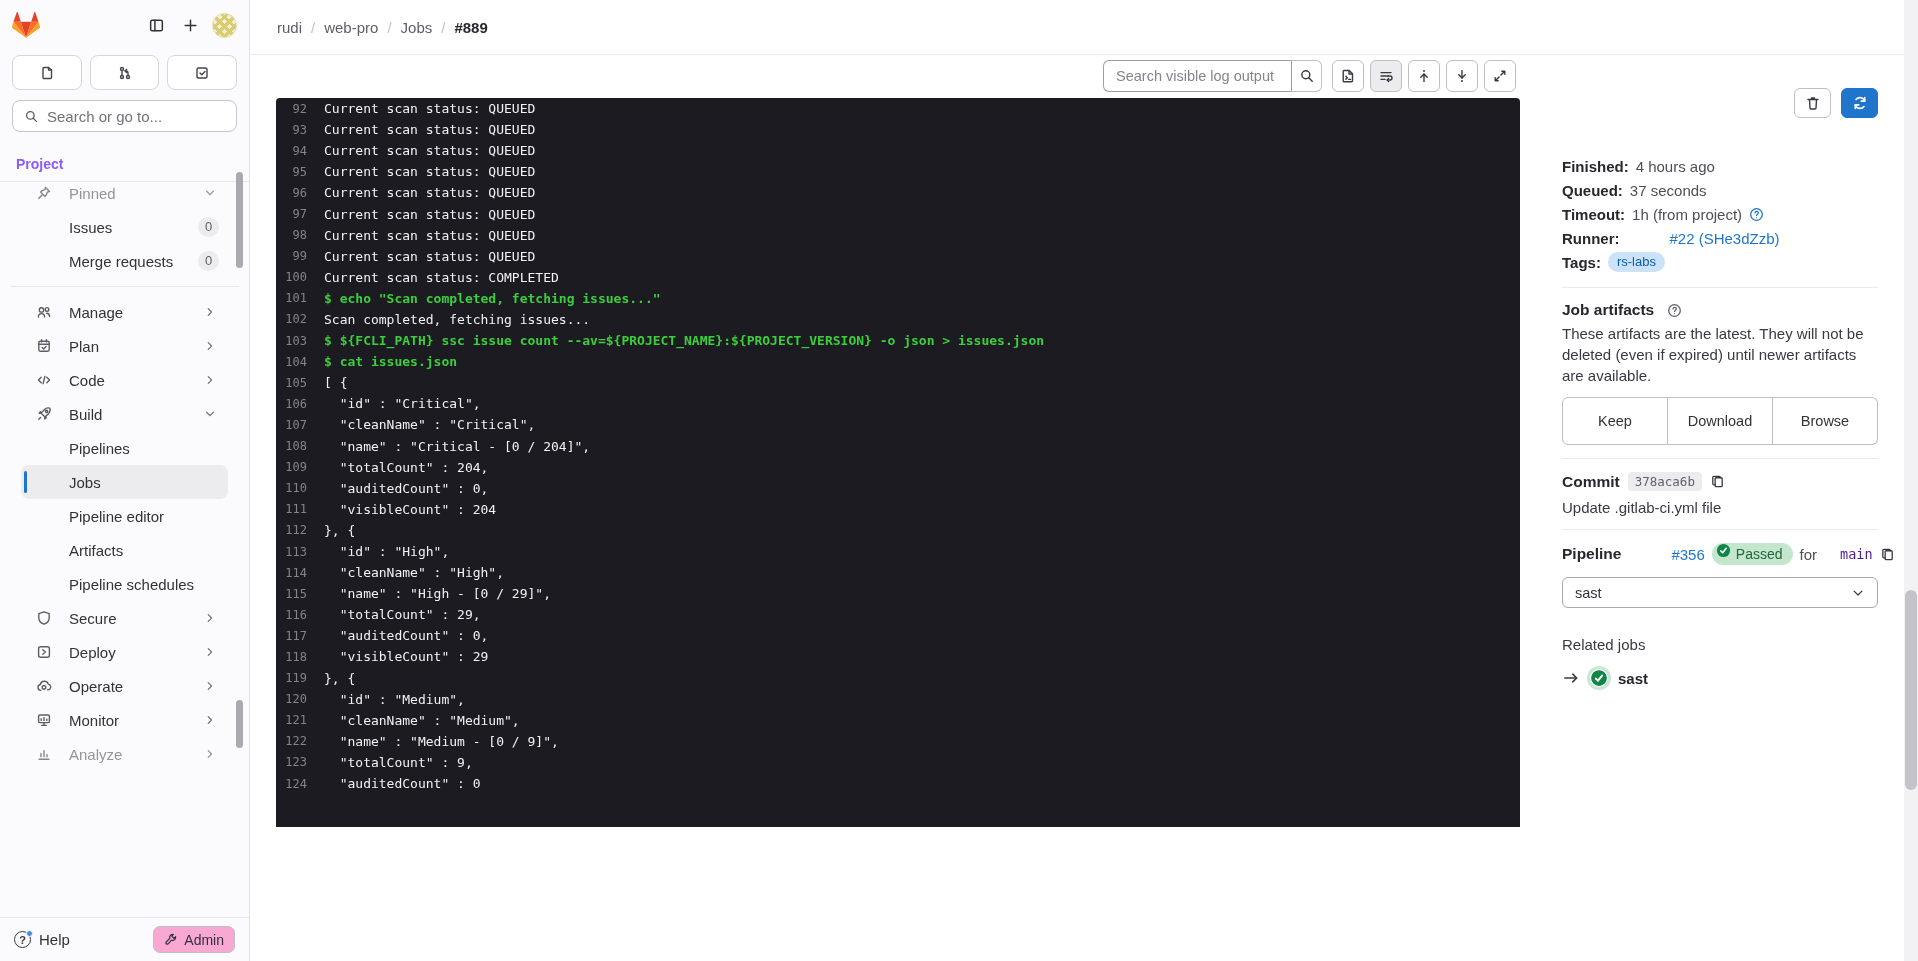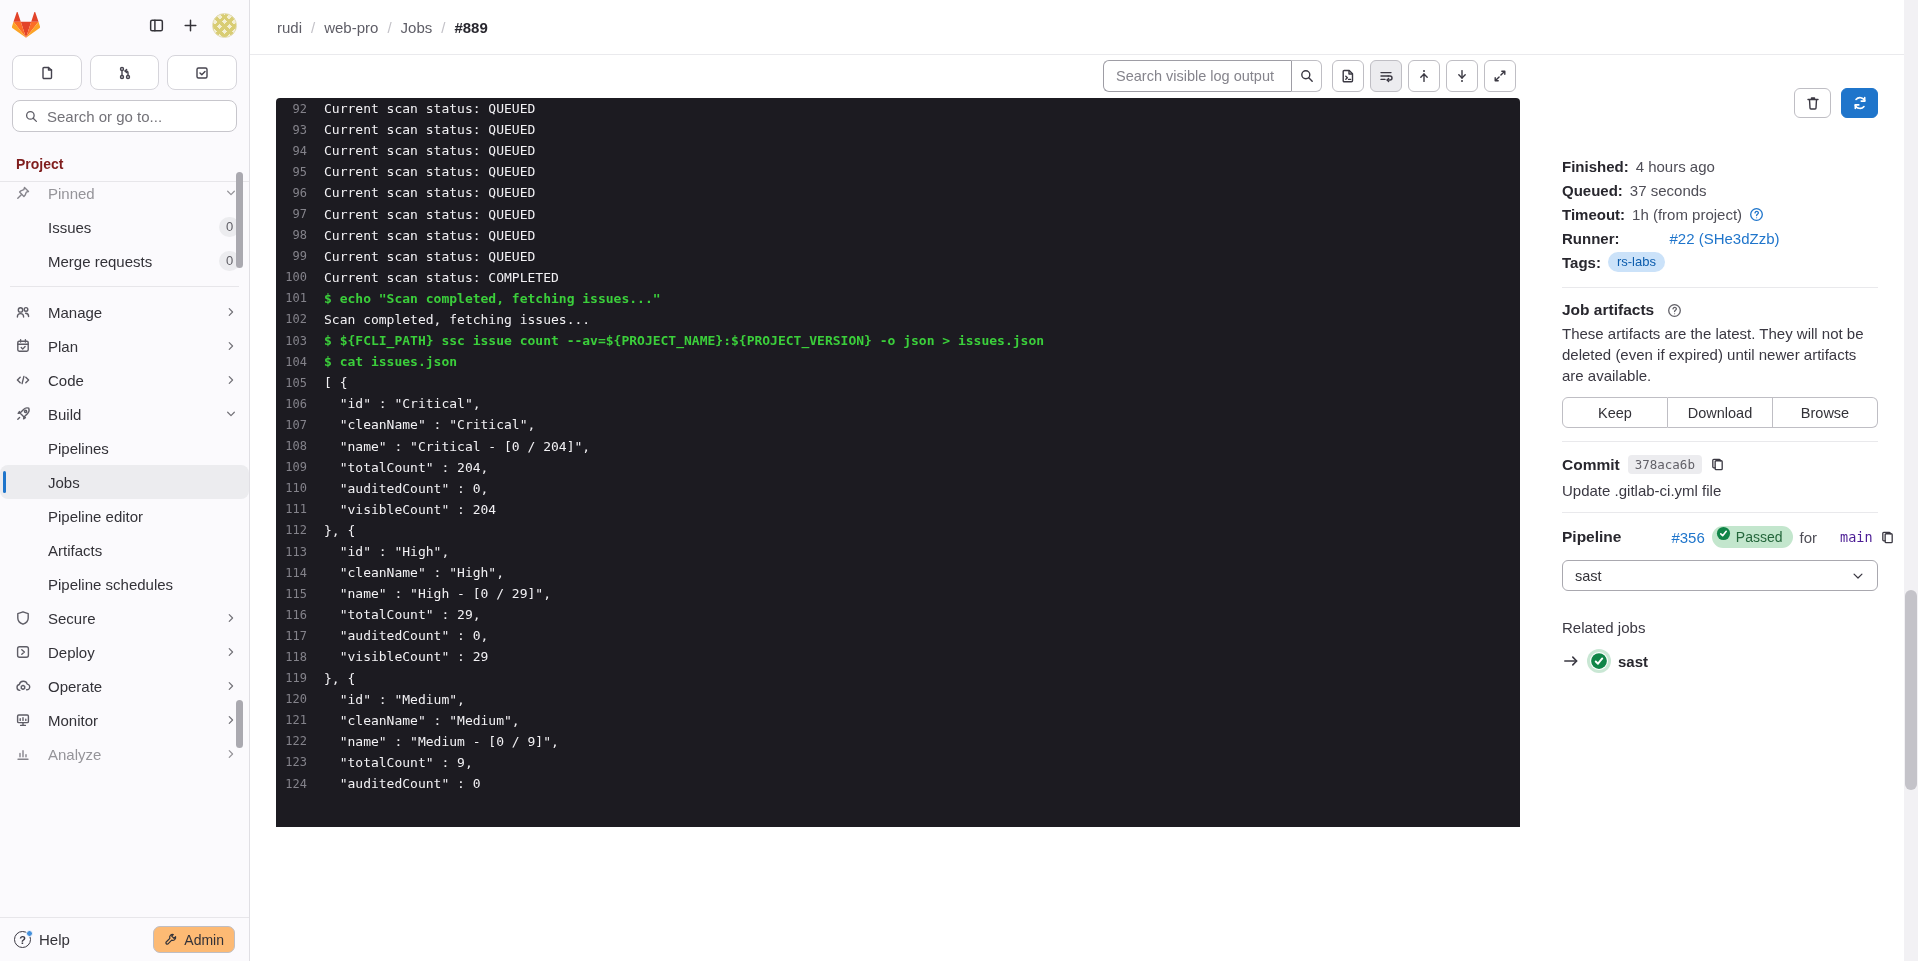--- a/index.html
+++ b/index.html
@@ -21,23 +21,23 @@
       repeating-linear-gradient(-45deg,#d9cd74 0 3px,transparent 3px 7px);
     border:1px solid #e4ddb4; cursor:pointer; }
   .shortcuts { display:flex; gap:8px; margin:5px 12px 0 12px; }
   .scbtn { flex:1; height:35px; background:#fff; border:1px solid #d6d5db; border-radius:8px;
     display:flex; align-items:center; justify-content:center; color:#45434e; cursor:pointer; }
   .scbtn svg { width:16px; height:16px; }
   .sb-search { margin:10px 12px; height:32px; background:#fff; border:1px solid #c7c6cc;
     border-radius:8px; display:flex; align-items:center; gap:8px; padding:0 11px;
     color:#737278; font-size:15px; cursor:text; }
   .sb-search svg { width:15px; height:15px; color:#5e5d66; }
-  .section-label { font-size:14px; font-weight:700; color:#7f1d1d; padding:14px 16px 9px 16px; }
+  .section-label { font-size:14px; font-weight:700; color:#8b5cf6; padding:14px 16px 9px 16px; }
   .nav { flex:1; overflow:hidden; border-top:1px solid #e7e6ea; padding-top:2px; }
-  .nav-item { position:relative; display:flex; align-items:center; height:34px; margin:0 0;
+  .nav-item { position:relative; display:flex; align-items:center; height:34px; margin:0 21px;
     padding-left:15px; border-radius:8px; font-size:15px; color:#333238; cursor:pointer; }
   .nav-item.indent { padding-left:48px; }
   .nav-item.first { margin-top:-8px; opacity:.45; }
   .nav-item.muted { color:#737278; opacity:.75; }
   .nav-item.active { background:#ececef; font-weight:400; }
   .nav-item.active::before { content:""; position:absolute; left:3px; top:6px; bottom:6px;
     width:3px; border-radius:2px; background:#1f75cb; }
   .nav-icon { width:16px; margin-right:17px; display:flex; color:#5e5d66; }
   .nav-icon svg { width:16px; height:16px; }
   .nav-badge { margin-left:auto; margin-right:9px; background:#ececef; color:#626168;
@@ -49,21 +49,21 @@
   .sb-thumb.t1 { top:172px; height:96px; }
   .sb-thumb.t2 { top:700px; height:48px; }
   .sb-footer { border-top:1px solid #e7e6ea; height:44px; display:flex; align-items:center;
     justify-content:space-between; padding:0 14px; }
   .help { display:flex; align-items:center; gap:8px; font-size:15px; color:#333238; cursor:pointer; }
   .qmark { position:relative; width:17px; height:17px; border:1.6px solid #3a3842; border-radius:50%;
     display:flex; align-items:center; justify-content:center; font-size:11px; font-weight:700; color:#3a3842; }
   .qmark .dot { position:absolute; top:-2px; right:-3px; width:7px; height:7px; border-radius:50%;
     background:#428fdc; border:1px solid #fbfafd; }
   .admin-btn { display:flex; align-items:center; gap:6px; height:27px; padding:0 10px;
-    background:#fdba74; border:1px solid #bfbec4; border-radius:7px; font-size:14px; color:#333238;
+    background:#f9a8d4; border:1px solid #bfbec4; border-radius:7px; font-size:14px; color:#333238;
     font-family:inherit; cursor:pointer; }
   .admin-btn svg { width:14px; height:14px; }
 
   
   main { flex:1; display:flex; flex-direction:column; min-width:0; }
   .crumbs { height:55px; display:flex; align-items:center; gap:9px; padding-left:27px;
     border-bottom:1px solid #eaeaed; font-size:15px; background:#fff; }
   .crumbs a { color:#5e5d66; text-decoration:none; cursor:pointer; }
   .crumbs .sep { color:#c3c2c8; }
   .crumbs .current { color:#28272e; font-weight:600; }
@@ -101,21 +101,21 @@
   .dlink { color:#1f75cb; text-decoration:none; cursor:pointer;margin-left:43px; }
   .tag-pill { background:#cbe2f9; color:#0b5cad; font-size:13px; line-height:20px;
     padding:0 9px; border-radius:10px; cursor:pointer; }
   .help-o { display:flex; color:#1f75cb; cursor:pointer; }
   .help-o svg, .help-g svg { width:15px; height:15px; }
   .help-g { display:flex; color:#626168; cursor:pointer; }
   .details hr { border:none; border-top:1px solid #e9e9ec; margin:13px 0; }
   .art-title { display:flex; align-items:center; gap:13px; font-size:15.5px; margin-top:2px; }
   .art-title strong { color:#28272e; }
   .art-desc { margin-top:4px; line-height:21px; color:#3a3842; }
-  .btn-group { display:flex; margin-top:11px; height:31px;border-radius:12px; }
+  .btn-group { display:flex; margin-top:11px; height:48px;border-radius:12px; }
   .btn-group button { flex:1; background:#fff; border:1px solid #bfbec4; font-size:14.5px;
     color:#333238; font-family:inherit; cursor:pointer; border-left-width:0; }
   .btn-group button:first-child { border-radius:6px 0 0 6px; border-left-width:1px; }
   .btn-group button:last-child { border-radius:0 6px 6px 0; }
   .commit-row { display:flex; align-items:center; gap:8px; margin-top:3px; }
   .commit-row strong { font-size:15.5px; color:#28272e; }
   .sha { background:#ececef; color:#626168; font-family:"DejaVu Sans Mono","Liberation Mono",monospace;
     font-size:12.5px; padding:2px 7px; border-radius:4px; cursor:pointer; }
   .copy-ic { display:flex; color:#3a3842; cursor:pointer; }
   .copy-ic svg { width:15px; height:15px; }

